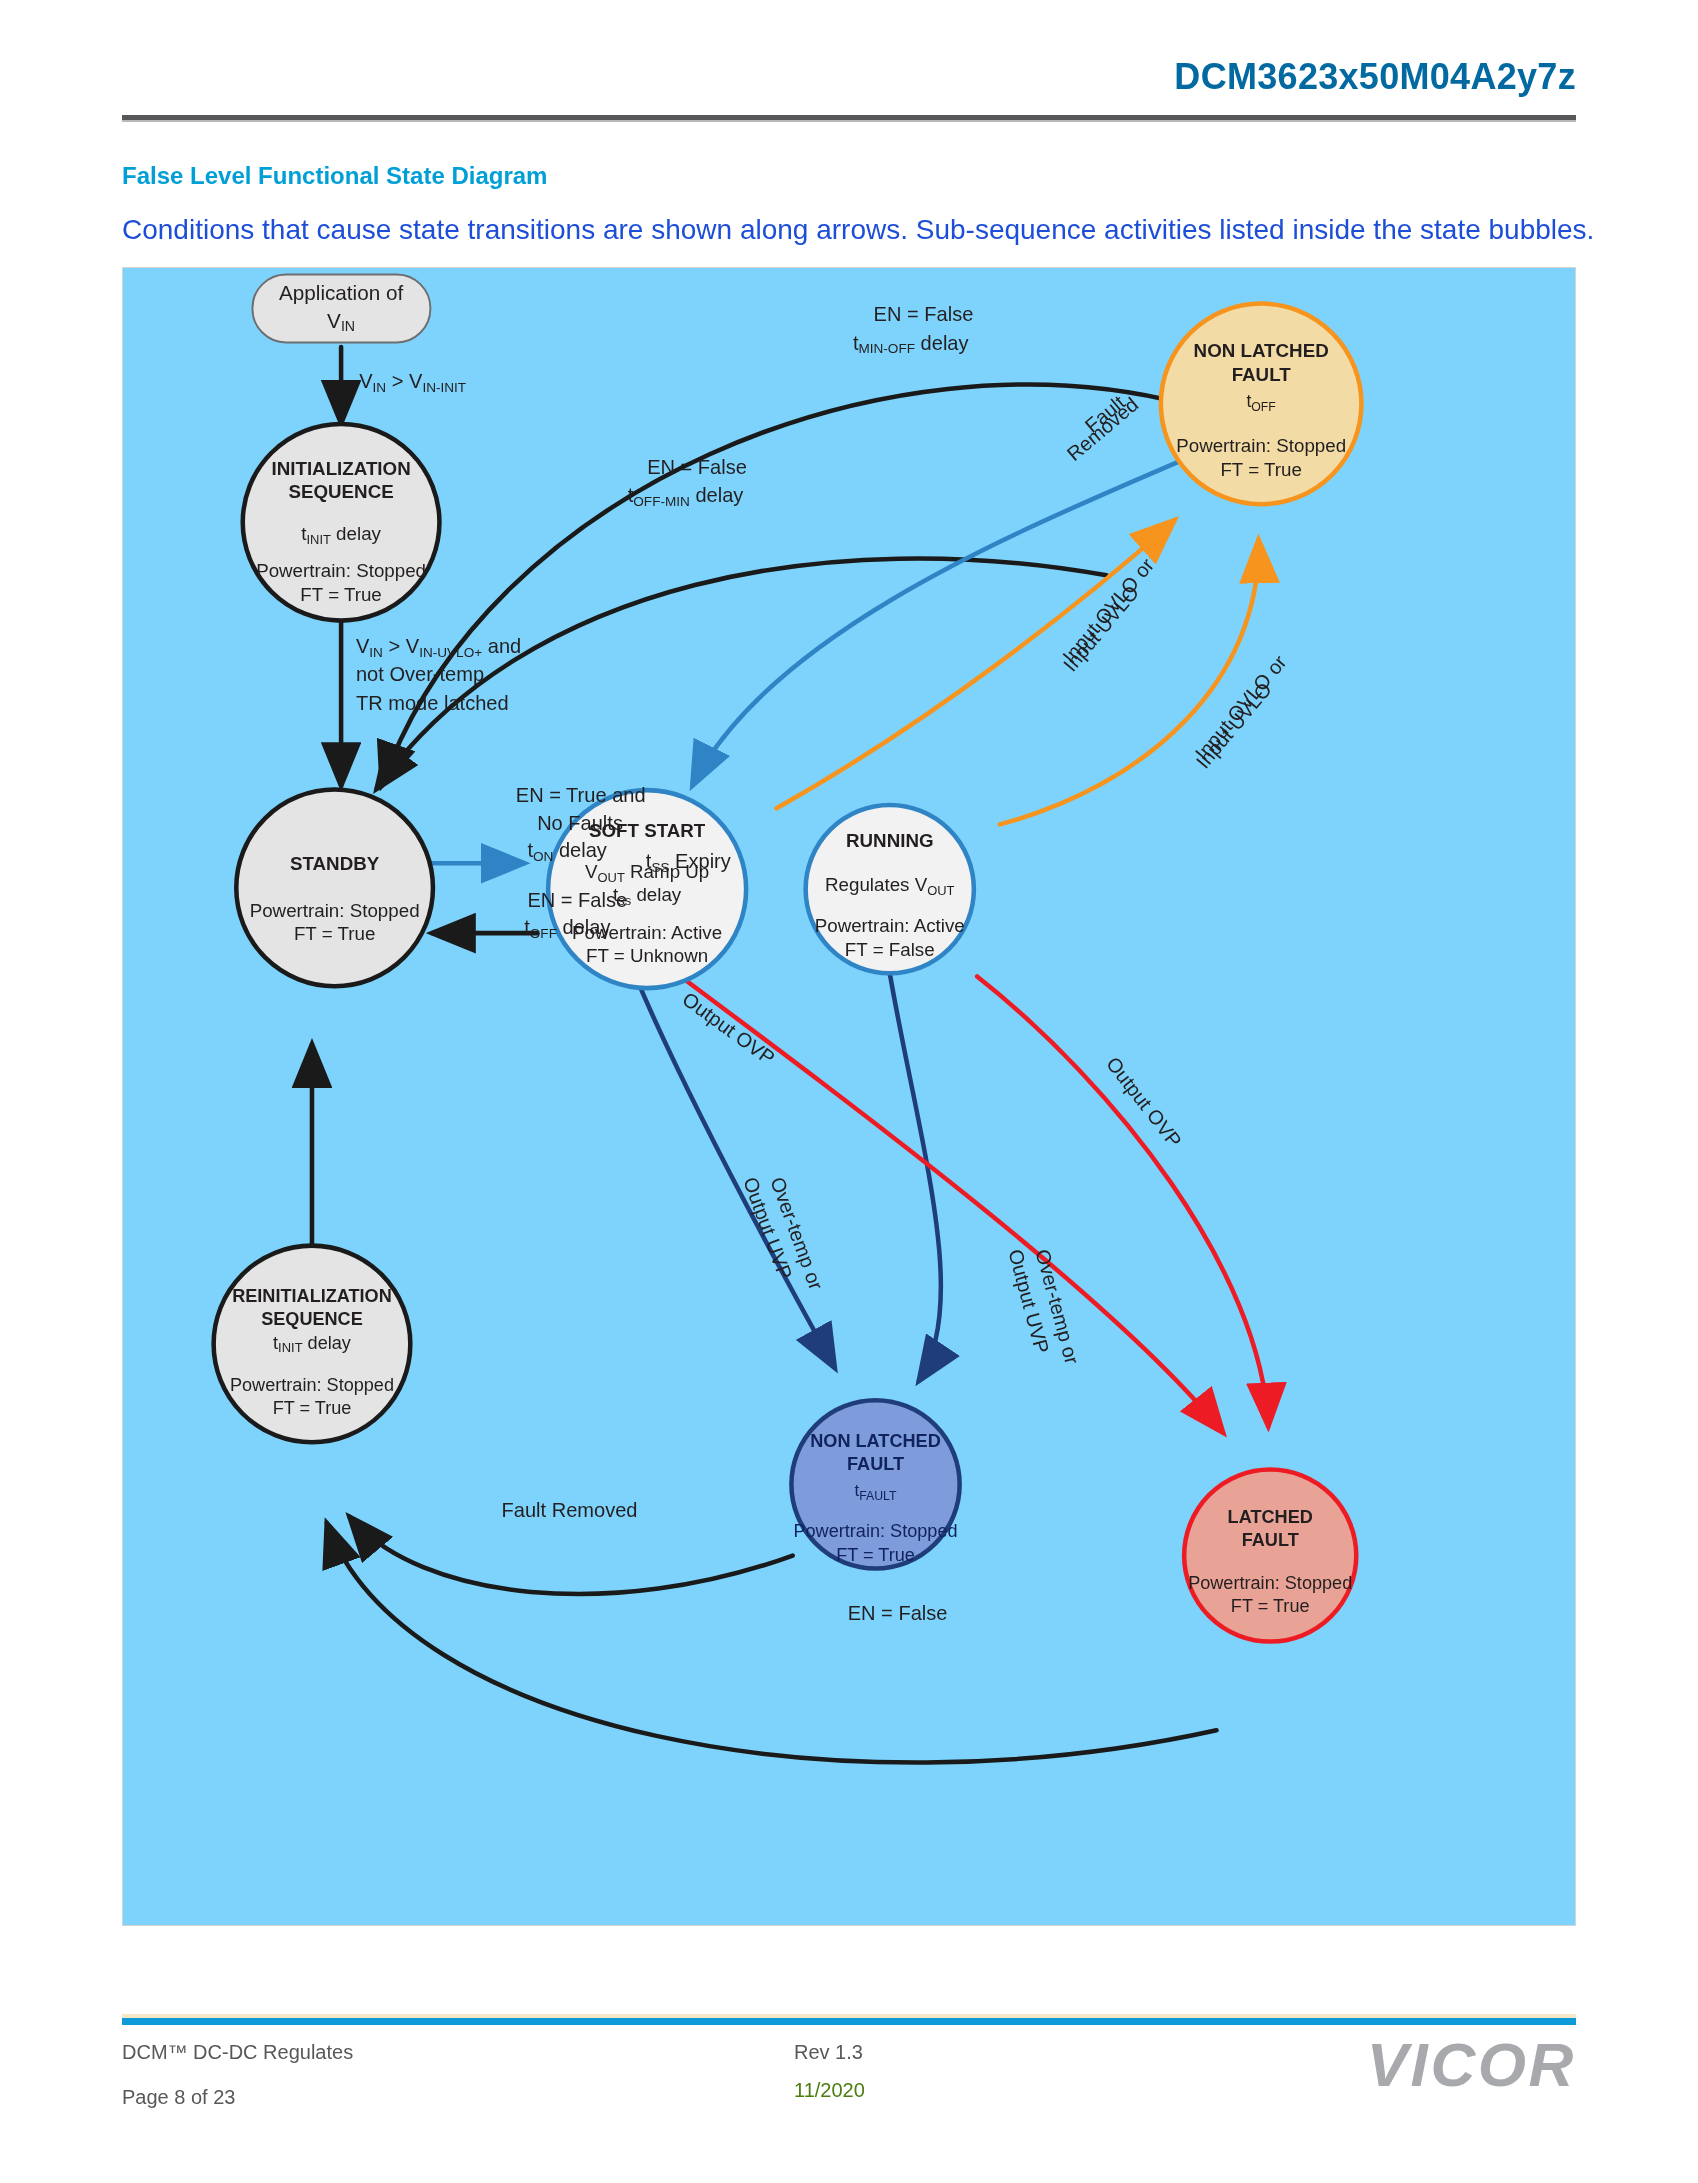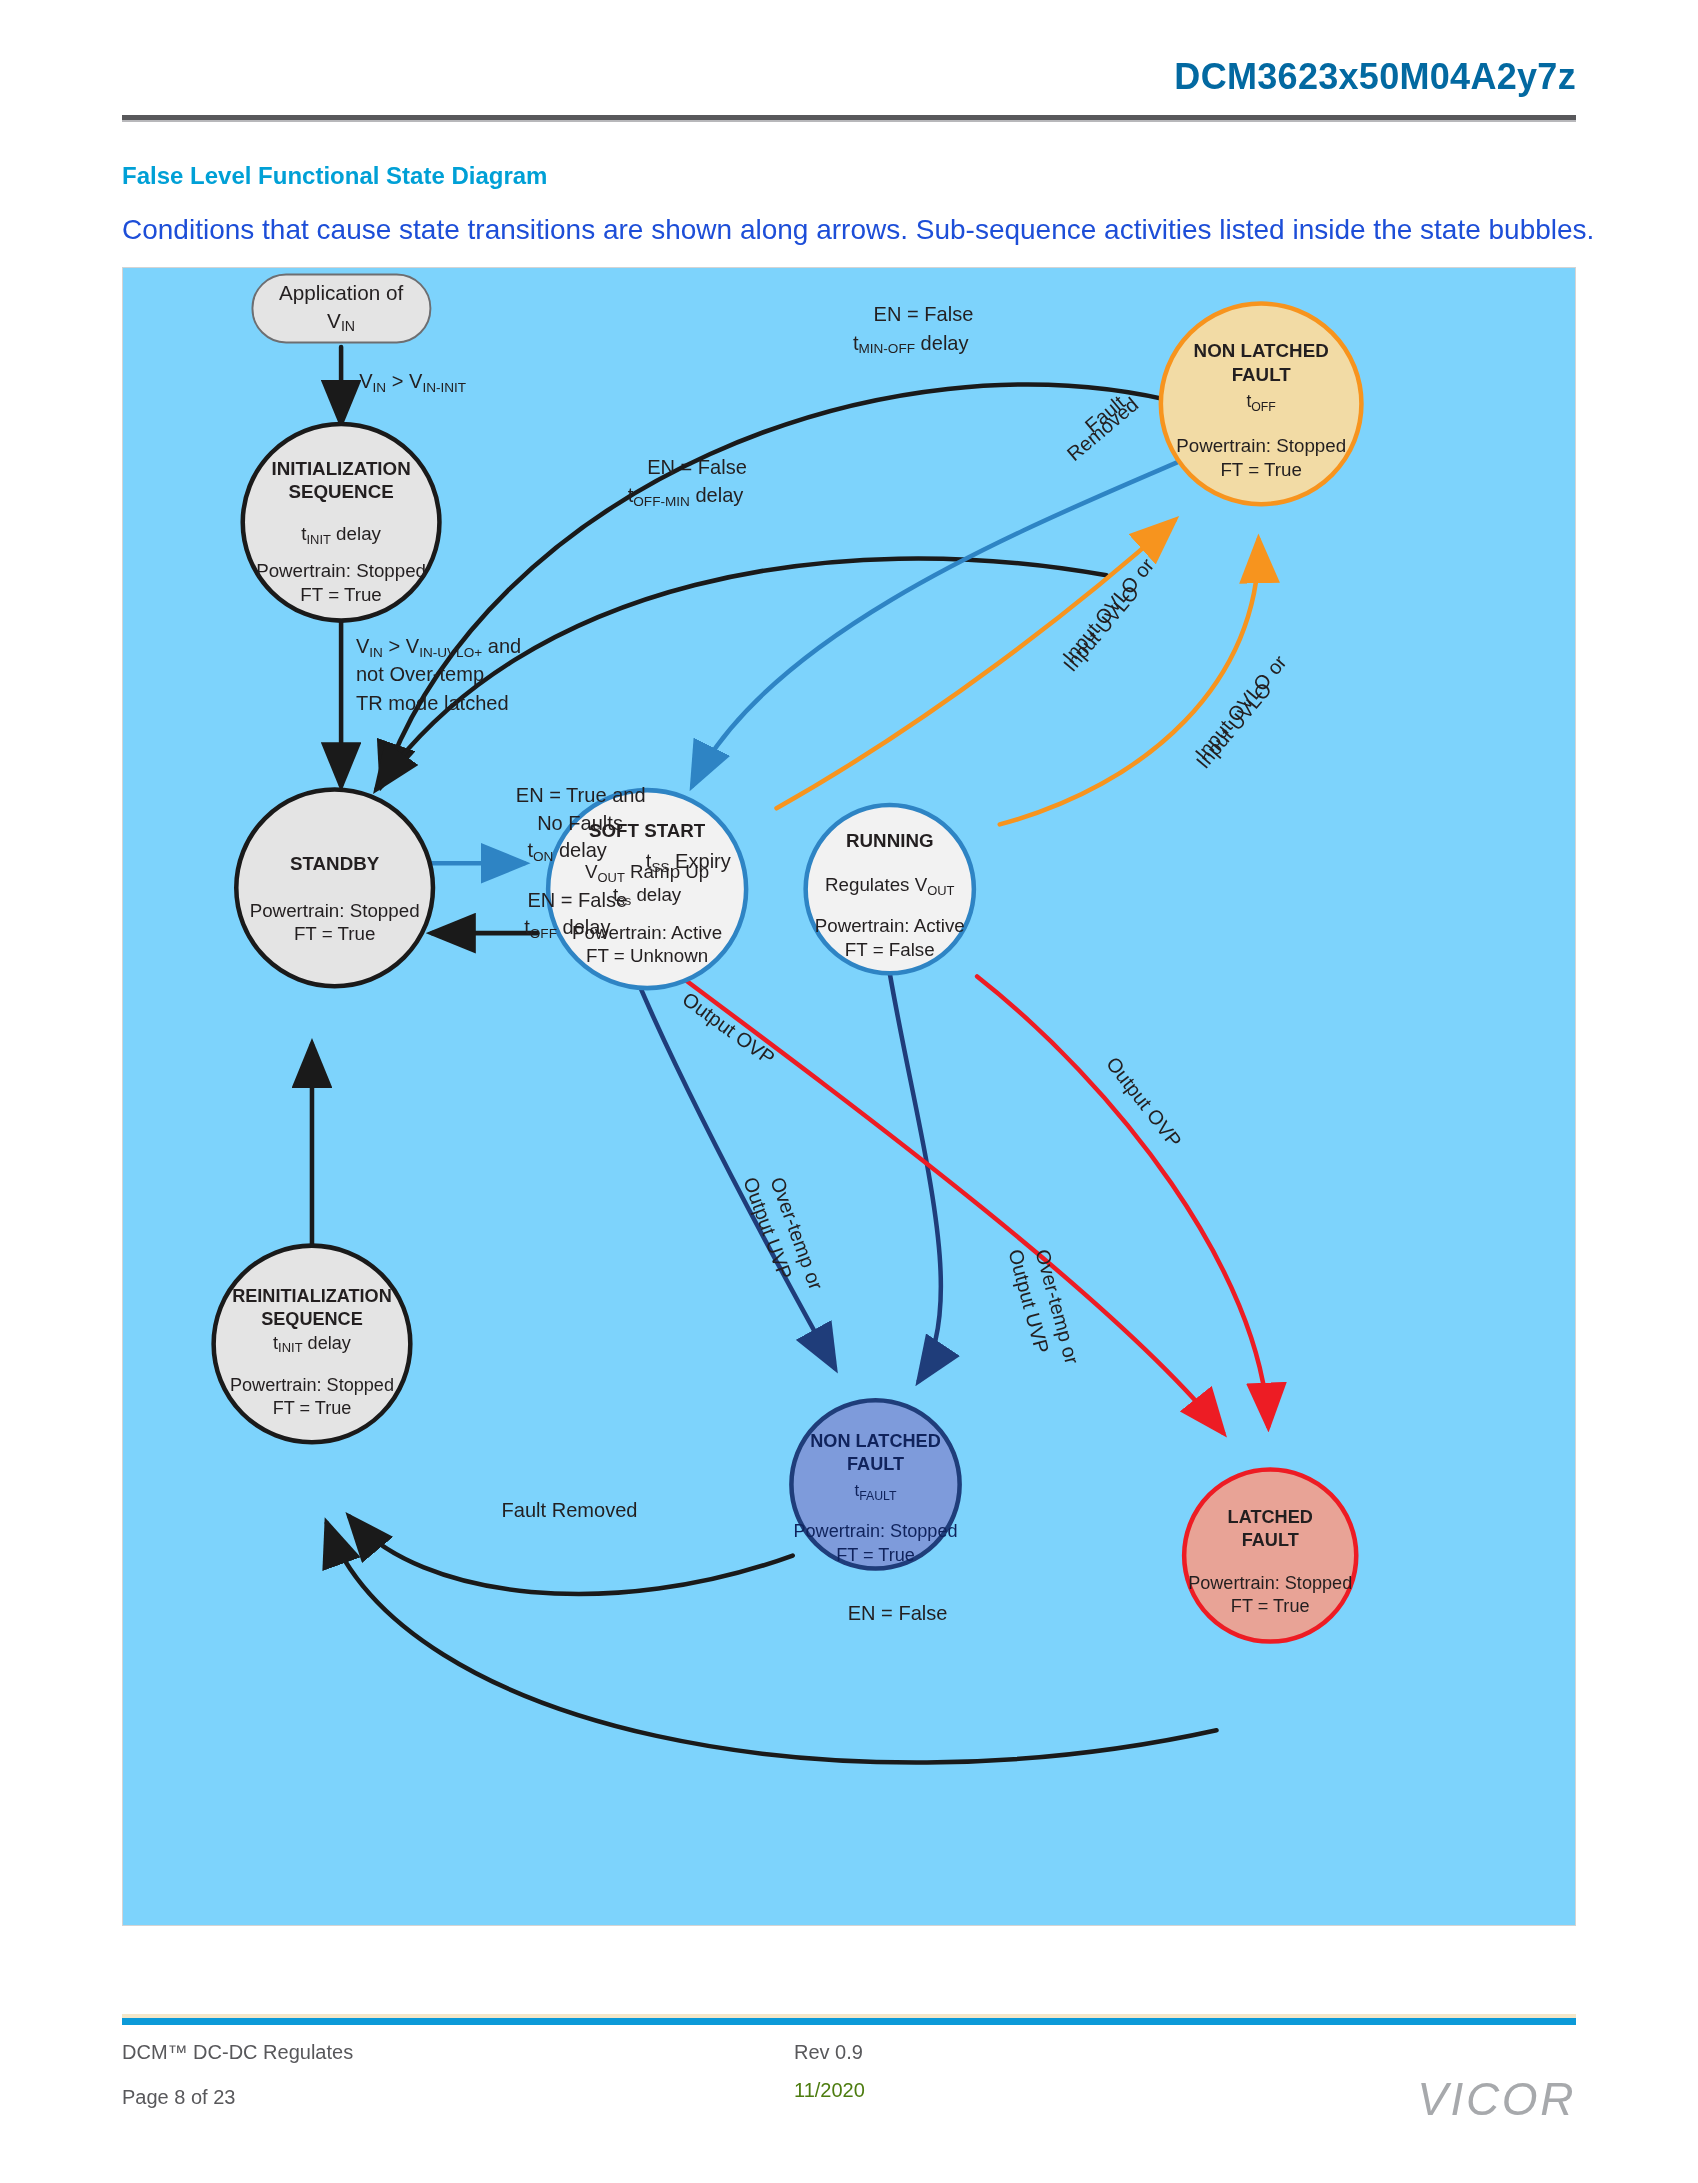--- a/index.html
+++ b/index.html
@@ -50,22 +50,22 @@
   .ftr-rule-top{
     position:absolute;left:122px;right:122px;top:2014px;height:3.9px;
     background:#f5e7c8;
   }
   .ftr-l1{position:absolute;left:122px;top:2041px;font-size:20px;color:#58585b;white-space:nowrap;}
   .ftr-l2{position:absolute;left:122px;top:2079px;font-size:20px;color:#58585b;white-space:nowrap;margin-top:7px;}
   .ftr-c1{position:absolute;left:794px;top:2041px;font-size:20px;color:#58585b;white-space:nowrap;}
   .ftr-c2{position:absolute;left:794px;top:2079px;font-size:20px;color:#4d7c0f;white-space:nowrap;}
   .ftr-logo{
     position:absolute;right:122px;top:2029px;
-    font-size:46px;font-weight:normal;font-style:italic;color:#a7a9ac;
-    letter-spacing:2.6px;white-space:nowrap;margin-top:43px;
+    font-size:62px;font-weight:bold;font-style:italic;color:#a7a9ac;
+    letter-spacing:2.6px;white-space:nowrap;
   }
 </style>
 </head>
 <body>
 
 <div class="page">
 
   <div class="hdr-title">DCM3623x50M04A2y7z</div>
   <div class="hdr-rule"></div>
   <div class="hdr-rule2"></div>
@@ -250,18 +250,18 @@
 
         <text x="1120" y="2090">EN = False</text>
       </g>
     </svg>
   </div>
 
   <div class="ftr-rule-top"></div>
   <div class="ftr-rule"></div>
   <div class="ftr-l1">DCM™ DC-DC Regulates</div>
   <div class="ftr-l2">Page 8 of 23</div>
-  <div class="ftr-c1">Rev 0.9</div>
+  <div class="ftr-c1">Rev 1.3</div>
   <div class="ftr-c2">11/2020</div>
   <div class="ftr-logo">VICOR</div>
 
 </div>
 
 
 </body></html>

